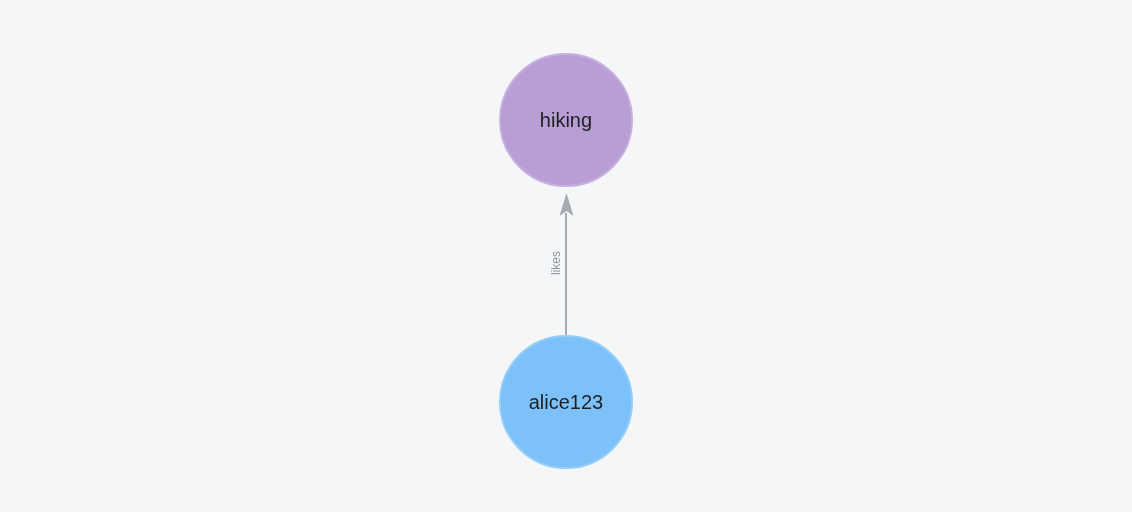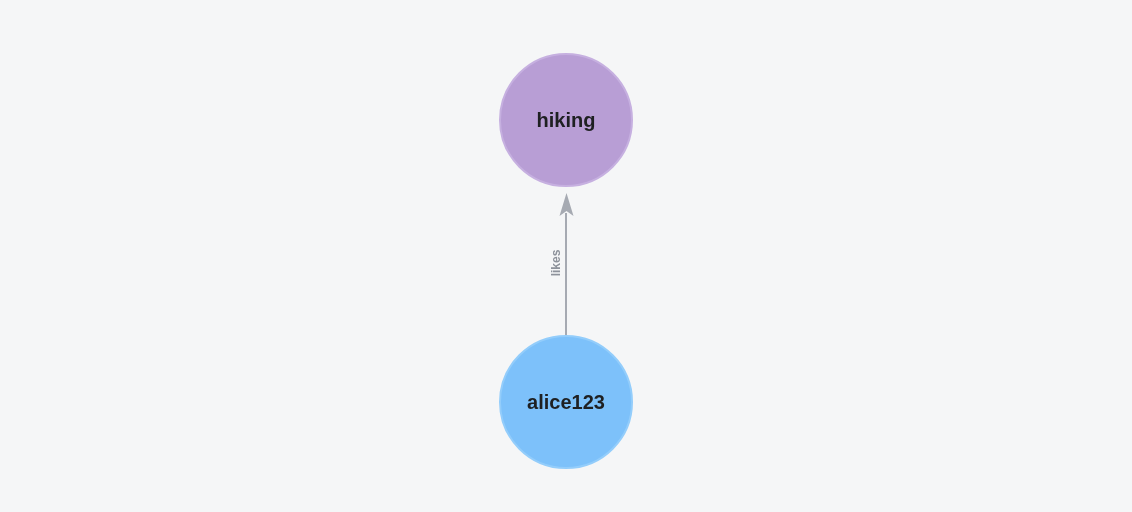--- a/index.html
+++ b/index.html
@@ -8,21 +8,20 @@
     width: 1132px;
     height: 512px;
     overflow: hidden;
     background: #f5f6f7;
     font-family: "Liberation Sans", sans-serif;
   }
   .graph-canvas {
     position: relative;
     width: 1025px;
     height: 512px;
-    font-weight: bold;
   }
   .graph-canvas svg {
     display: block;
   }
   .node-label {
     font-family: "Liberation Sans", sans-serif;
     font-size: 20px;
     text-anchor: middle;
     dominant-baseline: central;
     pointer-events: none;

